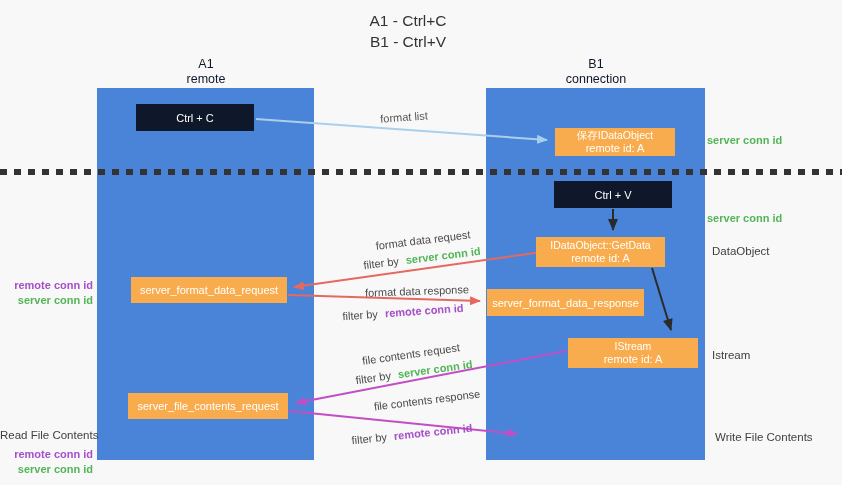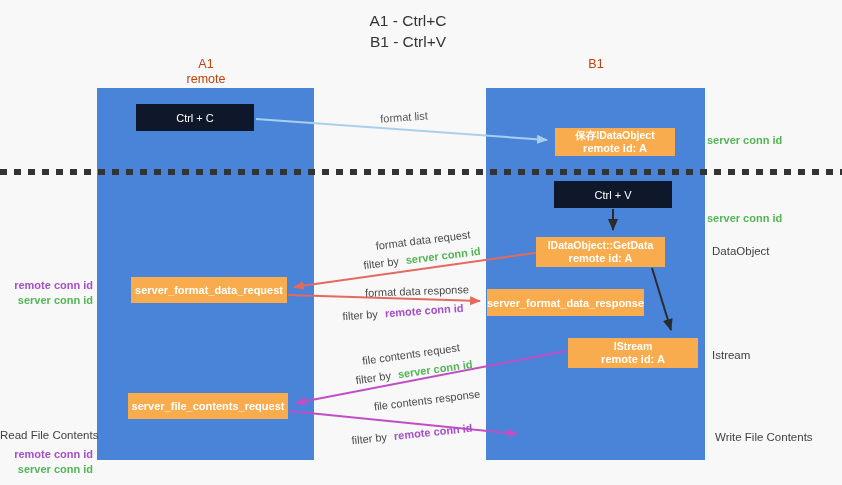--- a/index.html
+++ b/index.html
@@ -8,29 +8,29 @@
     position:relative; width:842px; height:485px; margin:0 auto;
     background:#f8f8f9; overflow:hidden;
     font-family:"Liberation Sans", sans-serif;
   }
   .title-block { position:absolute; top:10px; left:408px; transform:translateX(-50%);
     text-align:center; font-size:15.5px; color:#333; line-height:21px; }
   .lane { position:absolute; background:#4a84d9; top:88px; height:372px; }
   .lane-left { left:97px; width:217px; }
   .lane-right { left:486px; width:219px; }
   .lane-header { position:absolute; top:57px; text-align:center; font-size:12.5px;
-    color:#c2410c; line-height:15px; width:140px; }
+    color:#0f172a; line-height:15px; width:140px; }
   .lane-header-left { left:136px; }
   .lane-header-right { left:526px; }
   .dotted-line { position:absolute; top:169px; left:0; width:842px; height:6px;
     background:repeating-linear-gradient(to right, #333333 0 7px, transparent 7px 14px); }
   .node { position:absolute; display:flex; flex-direction:column; align-items:center;
     justify-content:center; color:#ffffff; text-align:center; white-space:nowrap; }
   .node-green { background:#0f172a; font-size:11px; }
-  .node-orange { background:#f8ac4d; font-size:11px;font-weight:bold; }
+  .node-orange { background:#f8ac4d; font-size:11px; }
   .node .l2 { font-size:11px; line-height:13px; }
   .node .l1 { font-size:10.5px; line-height:13px; }
   .side-label { position:absolute; white-space:nowrap; font-size:11.5px; color:#3f3f3f; }
   .tx-green { color:#53b556; font-weight:bold; }
   .tx-purple { color:#a64fc8; font-weight:bold; }
   .bold-small { font-size:11px; font-weight:bold; line-height:15px; }
   .left-col { position:absolute; left:0; width:93px; text-align:right; white-space:nowrap; }
   .edge-label { position:absolute; white-space:nowrap; font-size:11px; color:#4a4a4a;
     transform:translate(-50%,-50%); }
   .edge-label span + span { margin-left:4px; }
@@ -46,20 +46,21 @@
     <div>A1 - Ctrl+C</div>
     <div>B1 - Ctrl+V</div>
   </div>
 
   <div class="lane-header lane-header-left">
     <div>A1</div>
     <div>remote</div>
   </div>
   <div class="lane-header lane-header-right">
     <div>B1</div>
+    <div>connection</div>
   </div>
 
   <div class="lane lane-left"></div>
   <div class="lane lane-right"></div>
 
   <div class="dotted-line"></div>
 
   <svg class="arrows">
     <defs>
       <marker id="arr-blue" markerWidth="11" markerHeight="9" refX="10" refY="4.5" orient="auto" markerUnits="userSpaceOnUse">

